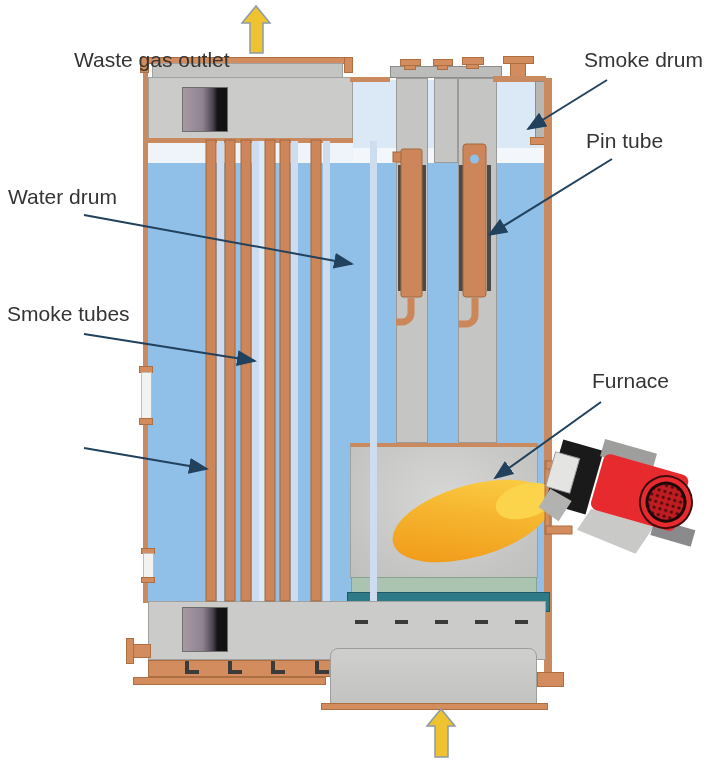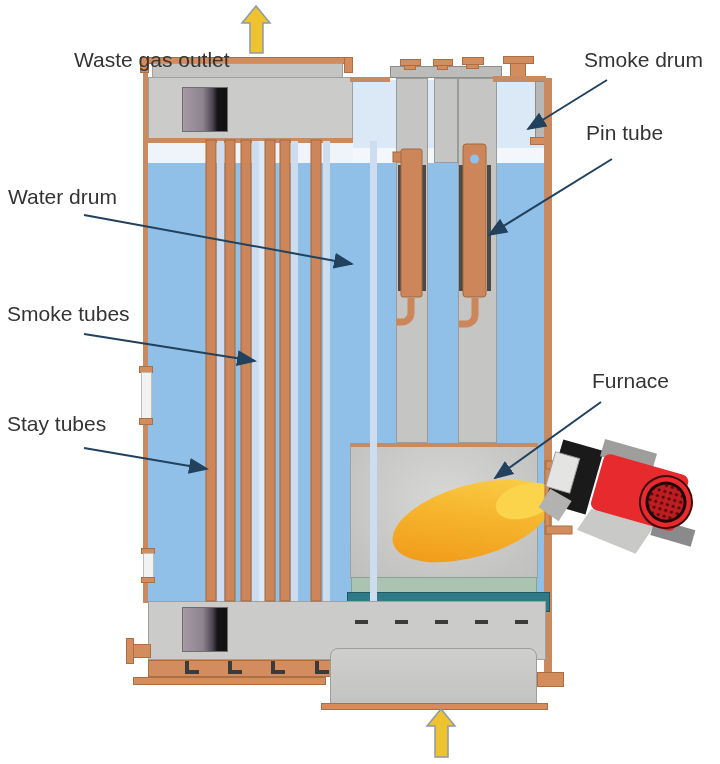--- a/index.html
+++ b/index.html
@@ -179,19 +179,18 @@
       <line x1="612" y1="159" x2="489" y2="235" marker-end="url(#ah)"></line>
       <line x1="84" y1="215" x2="352" y2="264" marker-end="url(#ah)"></line>
       <line x1="84" y1="334" x2="255" y2="361" marker-end="url(#ah)"></line>
       <line x1="84" y1="448" x2="207" y2="469" marker-end="url(#ah)"></line>
       <line x1="601" y1="402" x2="495" y2="478" marker-end="url(#ah)"></line>
     </g>
   </svg>
 
   <div class="label" style="left:74px;top:21px;margin-top:27px;">Waste gas outlet</div>
   <div class="label" style="left:584px;top:48px;">Smoke drum</div>
-  <div class="label" style="left:586px;top:121px;">Pin tube</div>
+  <div class="label" style="left:586px;top:129px;">Pin tube</div>
   <div class="label" style="left:8px;top:185px;">Water drum</div>
   <div class="label" style="left:7px;top:302px;">Smoke tubes</div>
-  <div class="label" style="left:7px;top:412px;">Stay tubes</div>
   <div class="label" style="left:592px;top:369px;">Furnace</div>
 
 </div>
 
 </body></html>

